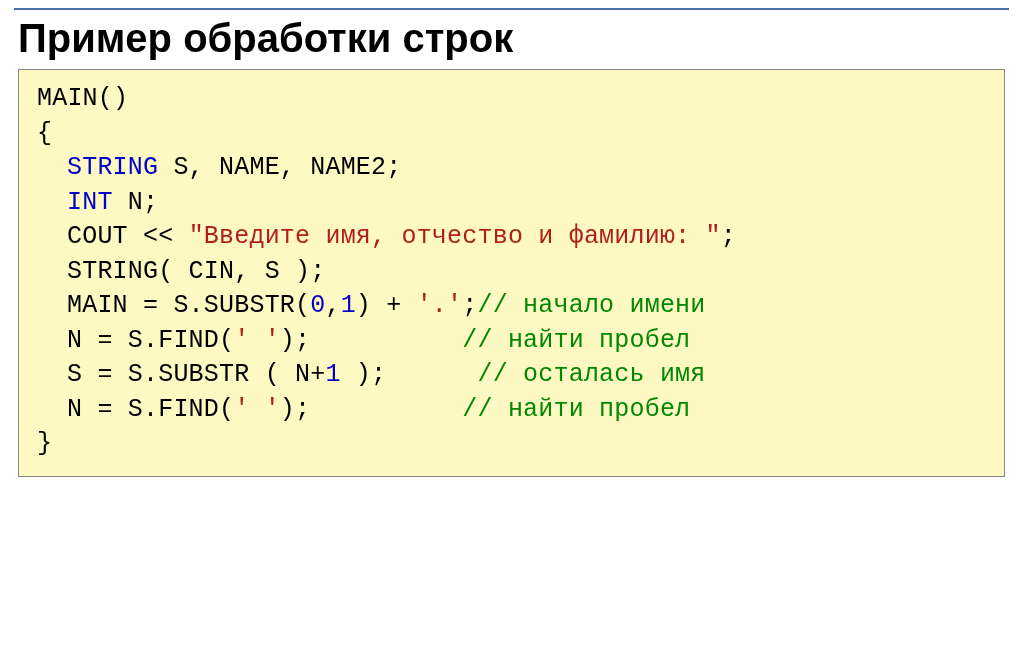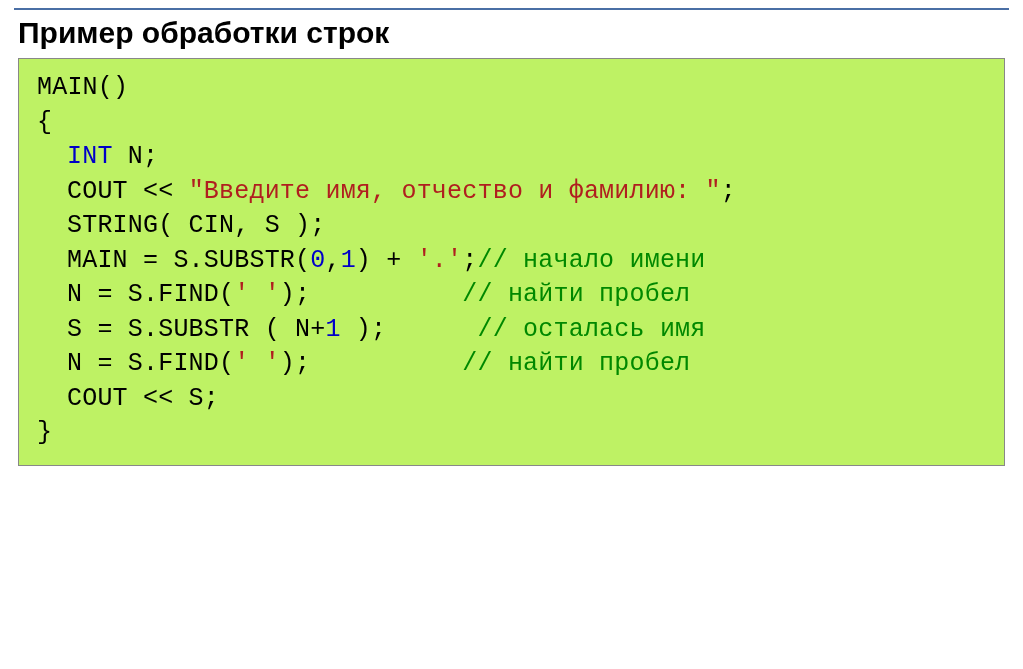--- a/index.html
+++ b/index.html
@@ -13,28 +13,28 @@
       width: 1023px;
       height: 669px;
       overflow: hidden;
     }
     .header-line {
       height: 2px;
       background: #4a6fa5;
       margin: 8px 14px 4px 14px;
     }
     .title {
-      font-size: 30px;
+      font-size: 40px;
       font-weight: bold;
       color: #000;
       padding: 2px 18px 8px 18px;
     }
     .code-block {
       margin: 0 18px;
-      background: #bef264;
+      background: #fef9c3;
       border: 1px solid #888;
       padding: 12px 18px 14px 18px;
     }
     .code-line {
       font-family: "Courier New", Courier, monospace;
       font-size: 25px;
       color: #000;
       line-height: 1.38;
       white-space: pre;
       letter-spacing: 0.2px;
@@ -47,22 +47,22 @@
   </style>
 </head>
 <body>
 
 <div class="header-line"></div>
 <div class="title">Пример обработки строк</div>
 
 <div class="code-block">
   <div class="code-line">MAIN()</div>
   <div class="code-line">{</div>
+  <div class="code-line indent1"><span class="kw">STRING</span><span> S, NAME, NAME2;</span></div>
   <div class="code-line indent1"><span class="kw">INT</span><span> N;</span></div>
   <div class="code-line indent1"><span>COUT &lt;&lt; </span><span class="str">"Введите имя, отчество и фамилию: "</span><span>;</span></div>
   <div class="code-line indent1">STRING( CIN, S );</div>
   <div class="code-line indent1"><span>MAIN = S.SUBSTR(</span><span class="num">0</span><span>,</span><span class="num">1</span><span>) + </span><span class="str">'.'</span><span>;</span><span class="cm">// начало имени</span></div>
   <div class="code-line indent1"><span>N = S.FIND(</span><span class="str">' '</span><span>);          </span><span class="cm">// найти пробел</span></div>
   <div class="code-line indent1"><span>S = S.SUBSTR ( N+</span><span class="num">1</span><span> );      </span><span class="cm">// осталась имя</span></div>
   <div class="code-line indent1"><span>N = S.FIND(</span><span class="str">' '</span><span>);          </span><span class="cm">// найти пробел</span></div>
-  <div class="code-line indent1">COUT &lt;&lt; S;</div>
   <div class="code-line">}</div>
 </div>
 
 </body></html>

